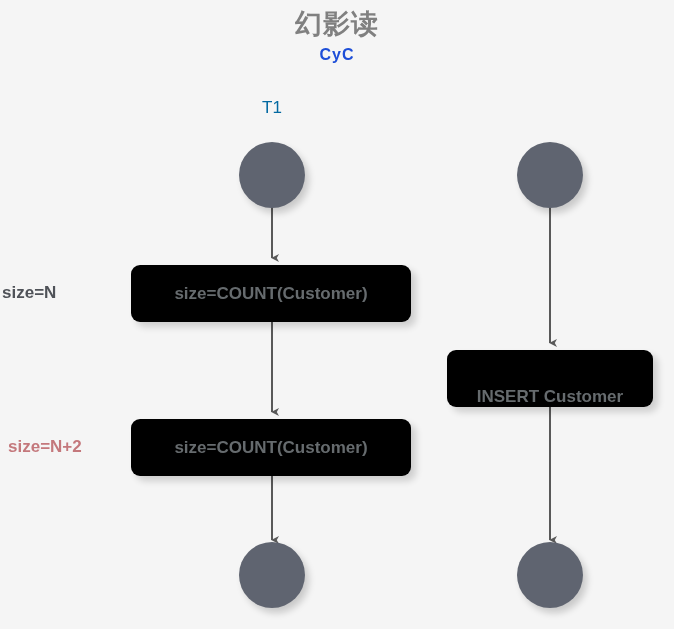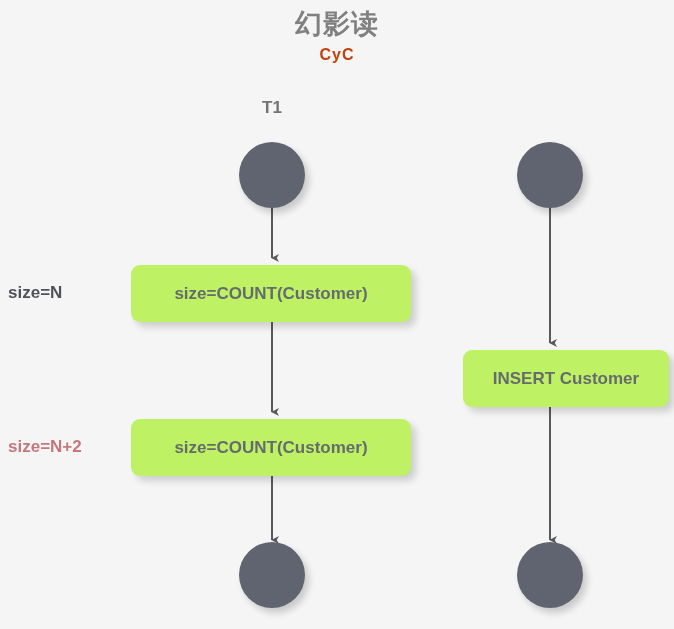--- a/index.html
+++ b/index.html
@@ -31,42 +31,42 @@
     letter-spacing: 1px;
   }
   .subtitle {
     position: absolute;
     top: 46px;
     left: 0;
     width: 674px;
     text-align: center;
     font-size: 16px;
     font-weight: bold;
-    color: #c2410c;
+    color: #1d4ed8;
     letter-spacing: 1px;
   }
   .lane-label {
     position: absolute;
     font-size: 17px;
-    font-weight: bold;
-    color: #737373;
+    font-weight: normal;
+    color: #0369a1;
     text-align: center;
     width: 120px;
   }
   .node-circle {
     position: absolute;
     width: 66px;
     height: 66px;
     border-radius: 50%;
     background: #5f6470;
     box-shadow: 4px 5px 7px rgba(0,0,0,0.18);
   }
   .act-box {
     position: absolute;
-    background: #bef264;
+    background: #000000;
     border-radius: 9px;
     box-shadow: 5px 5px 7px rgba(0,0,0,0.16);
     display: flex;
     align-items: center;
     justify-content: center;
   }
   .act-box span {
     font-size: 17px;
     font-weight: bold;
     color: #666b6e;
@@ -120,20 +120,20 @@
   <div class="node-circle" style="top:542px; left:517px;"></div>
 
   <div class="act-box" style="top:265px; left:131px; width:280px; height:57px;">
     <span>size=COUNT(Customer)</span>
   </div>
 
   <div class="act-box" style="top:419px; left:131px; width:280px; height:57px;">
     <span>size=COUNT(Customer)</span>
   </div>
 
-  <div class="act-box" style="top:350px; left:463px; width:206px; height:57px;">
+  <div class="act-box" style="top:350px; left:447px; width:206px; height:57px;align-items:flex-end;">
     <span>INSERT Customer</span>
   </div>
 
-  <div class="side-note note-normal" style="top:283px; left:8px;">size=N</div>
+  <div class="side-note note-normal" style="top:283px; left:2px;">size=N</div>
   <div class="side-note note-alert" style="top:437px; left:8px;">size=N+2</div>
 
 </div>
 
 </body></html>

